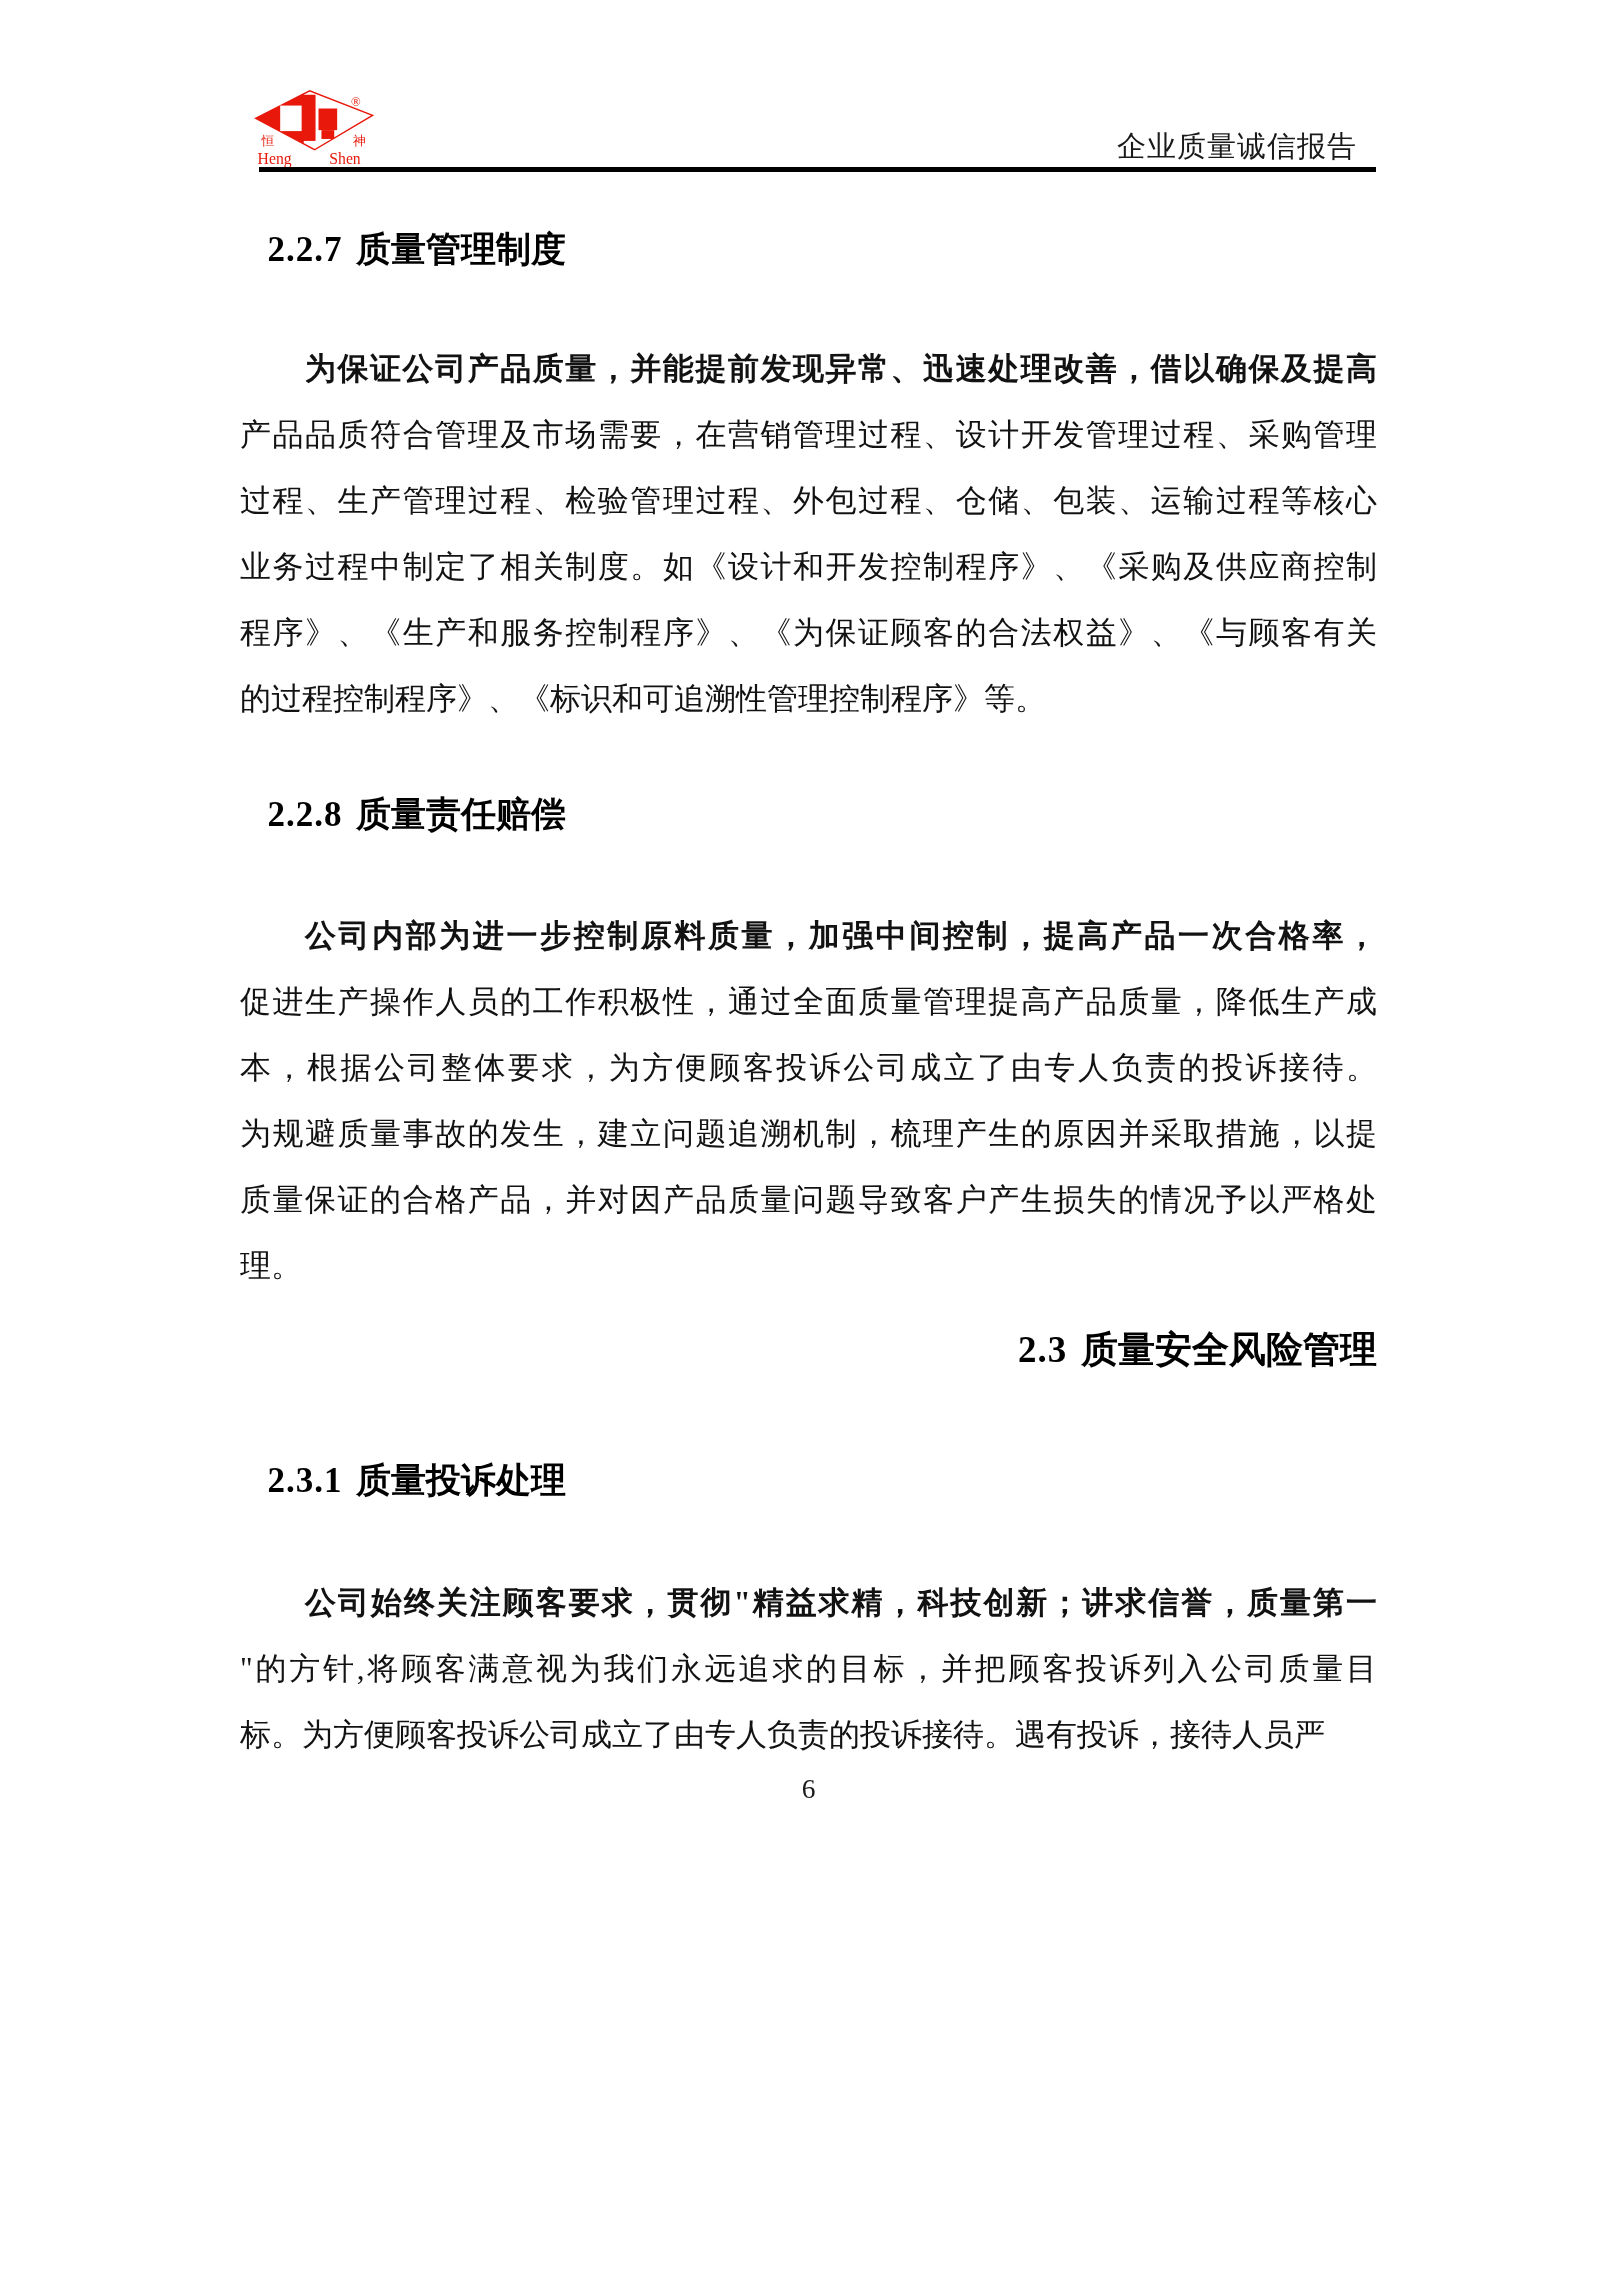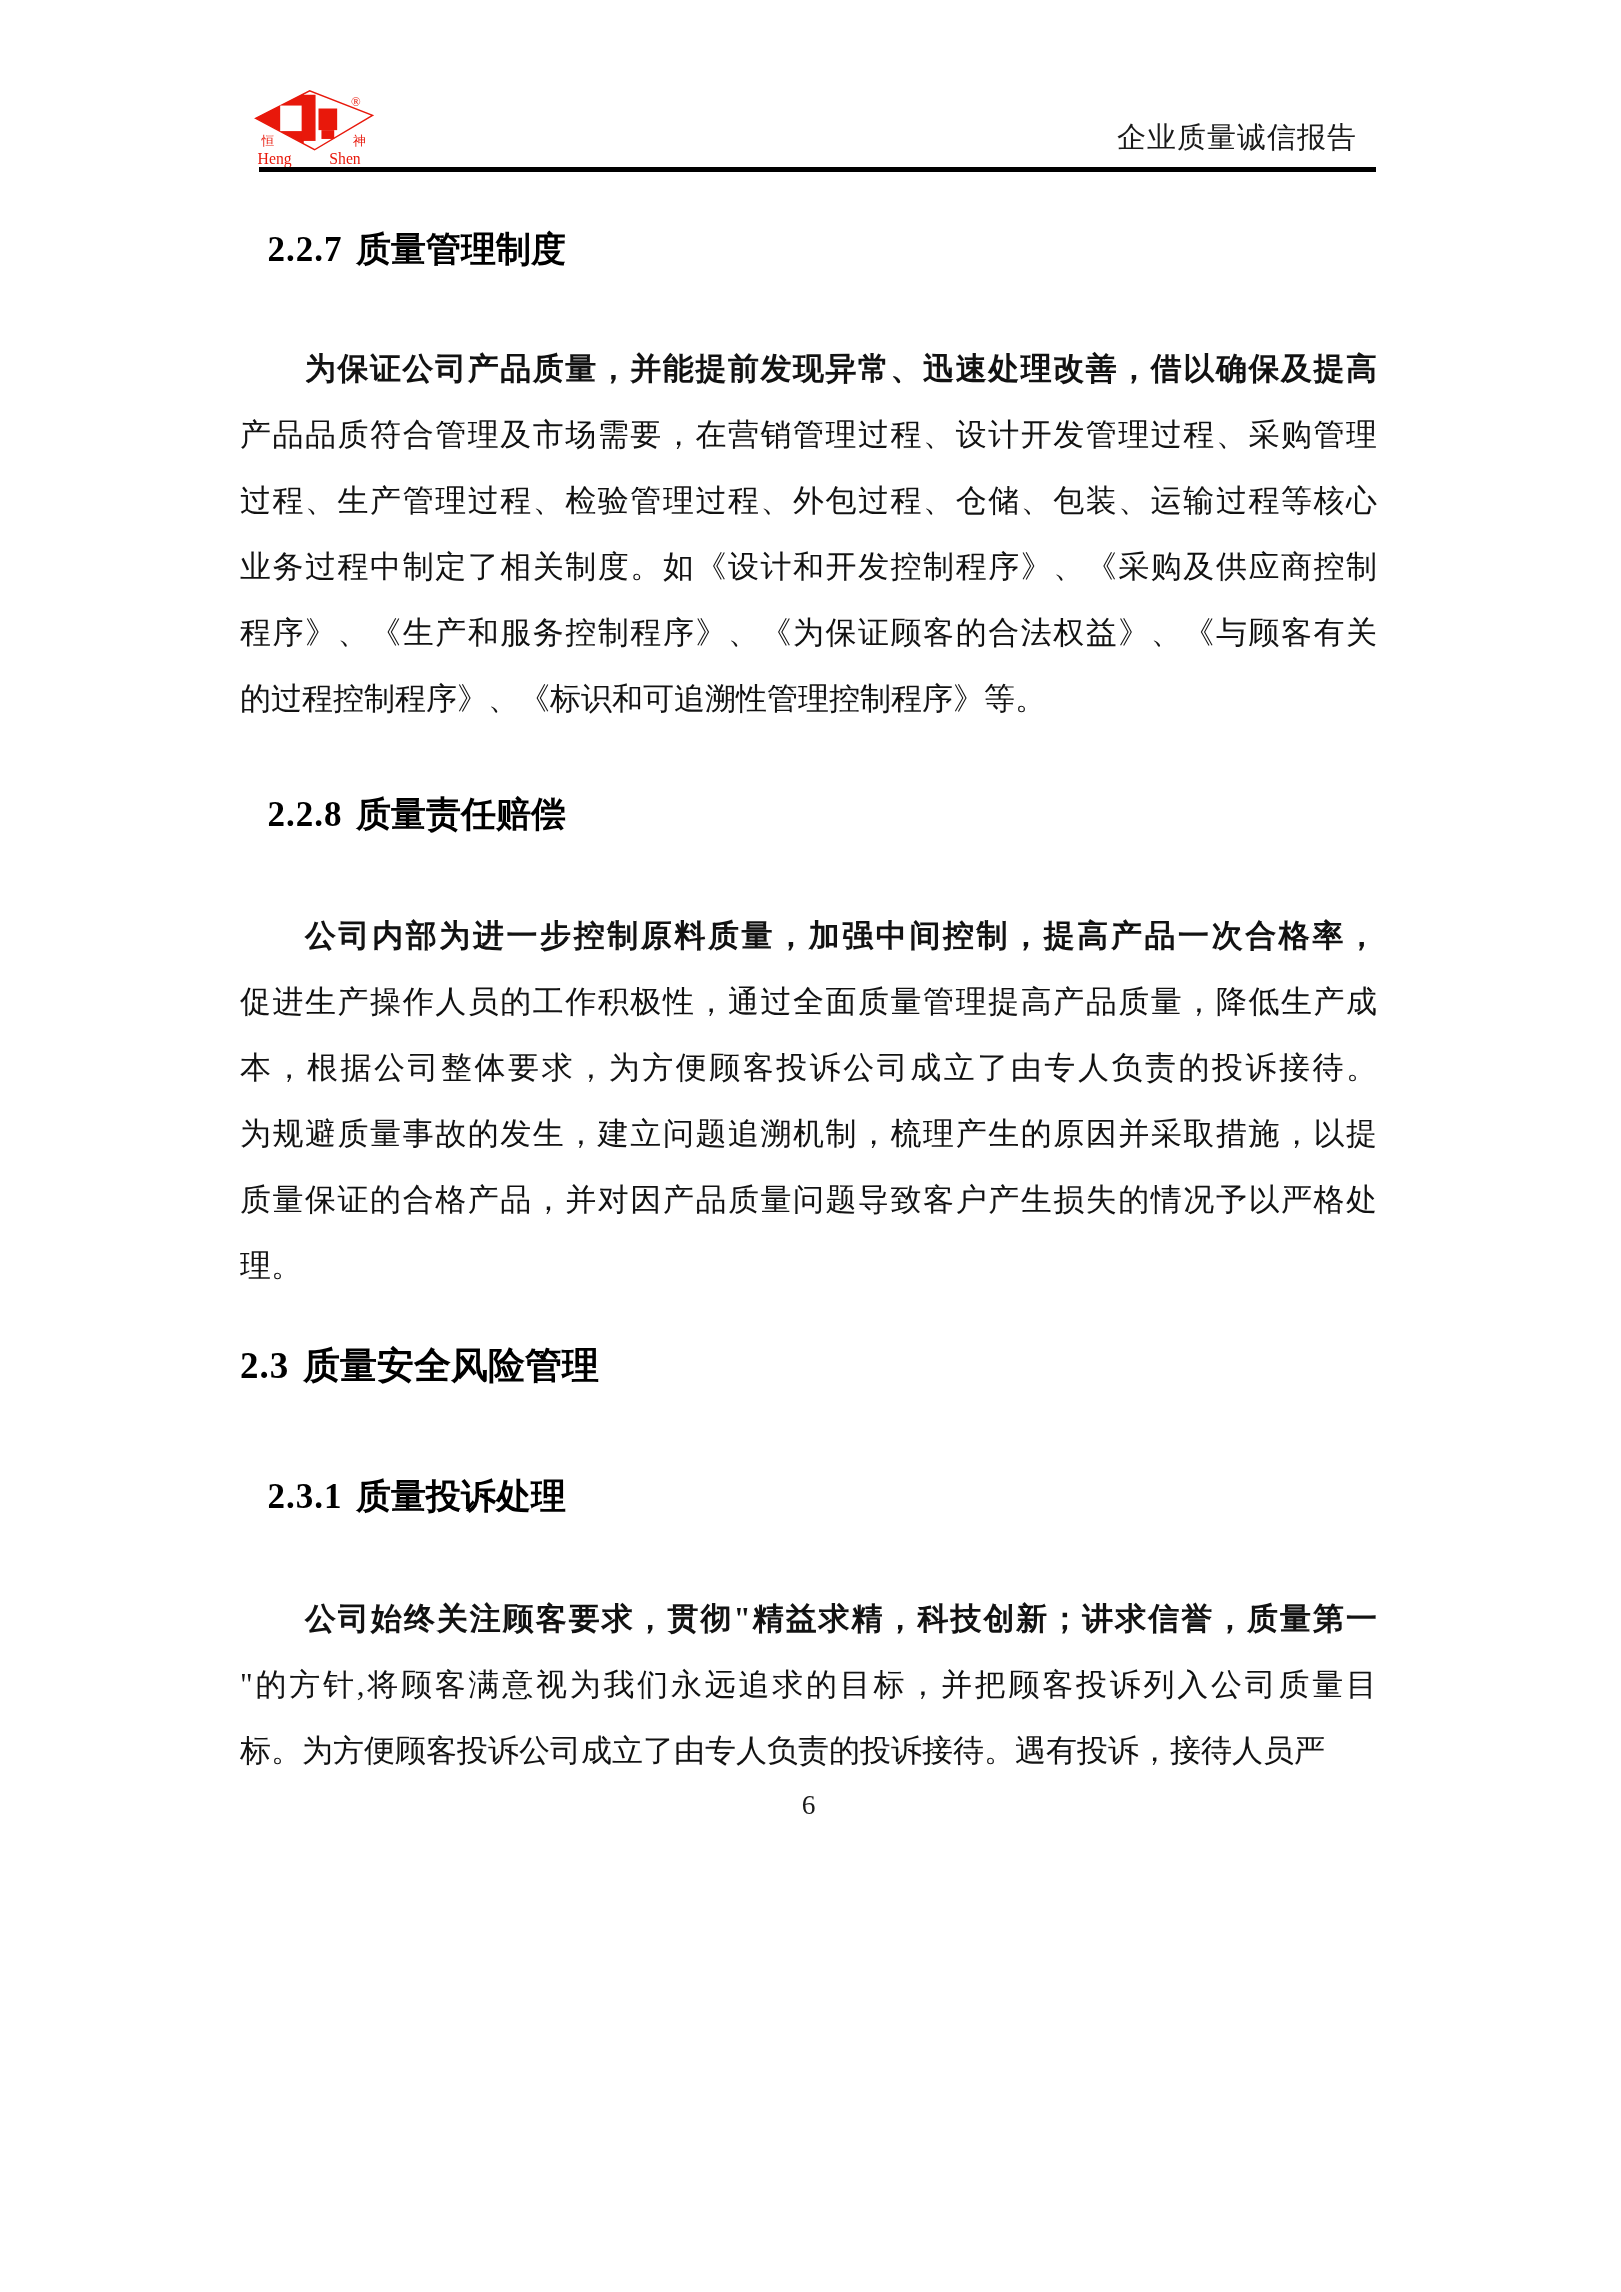--- a/index.html
+++ b/index.html
@@ -12,21 +12,21 @@
     font-family: "Liberation Serif", serif;
     color: #121212;
     overflow: hidden;
   }
 
   
   .logo { position: absolute; left: 235px; top: 80px; width: 167px; height: 113px; }
   .header-title {
     position: absolute;
     left: 1117px;
-    top: 118px;
+    top: 127px;
     font-size: 29px;
     letter-spacing: 1px;
     color: #1a1a1a;
     white-space: nowrap;
   }
   .header-rule {
     position: absolute;
     left: 259px;
     top: 167px;
     width: 1117px;
@@ -62,21 +62,21 @@
     letter-spacing: 1px;
     margin-right: 13.7px;
   }
   .h-sub  { font-size: 35px; line-height: 46px; margin-left: 27.4px; }
   .h-main { font-size: 37px; line-height: 49px; margin-left: 0; }
 
   .mt-h227 { margin-top: 33px; }
   .mt-p1   { margin-top: 63px; }
   .mt-h228 { margin-top: 59px; }
   .mt-p2   { margin-top: 65px; }
-  .mt-h23  { margin-top: 42px; }
+  .mt-h23  { margin-top: 26px; text-align: right; }
   .mt-h231 { margin-top: 83px; }
   .mt-p3   { margin-top: 66px; }
 
   .page-num {
     margin-top: 7.8px;
     font-size: 27.4px;
     line-height: 27.4px;
     text-align: center;
     color: #1a1a1a;
   }

